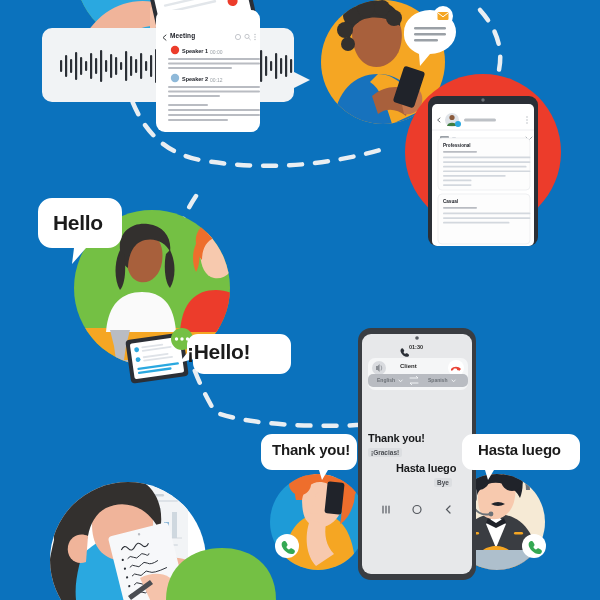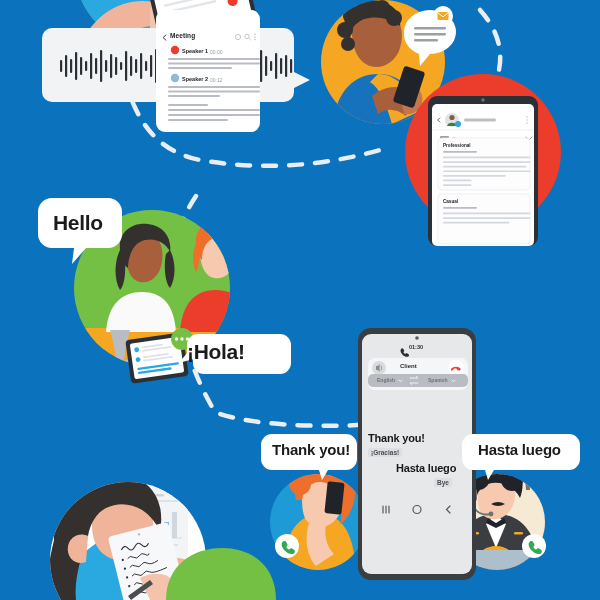--- a/index.html
+++ b/index.html
@@ -438,21 +438,21 @@
   <div class="txt card-title" style="left:170px;top:32px;">Meeting</div>
   <div class="txt spk-name" style="left:182px;top:48px;">Speaker 1</div>
   <div class="txt spk-time" style="left:210px;top:48.5px;">00:00</div>
   <div class="txt spk-name" style="left:182px;top:76px;">Speaker 2</div>
   <div class="txt spk-time" style="left:210px;top:76.5px;">00:12</div>
 
   <div class="txt sec-title" style="left:443px;top:143px;">Professional</div>
   <div class="txt sec-title" style="left:443px;top:199px;">Casual</div>
 
   <div class="txt bub-lg" style="left:53px;top:211px;">Hello</div>
-  <div class="txt bub-lg" style="left:187px;top:340px;">¡Hola!</div>
+  <div class="txt bub-lg" style="left:187px;top:340px;">¡Hello!</div>
 
   <div class="txt ph-time" style="left:409px;top:344px;">01:30</div>
   <div class="txt ph-client" style="left:400px;top:363px;">Client</div>
   <div class="txt ph-lang" style="left:377px;top:377px;">English</div>
   <div class="txt ph-lang" style="left:428px;top:377px;">Spanish</div>
 
   <div class="txt msg-big" style="left:368px;top:432px;">Thank you!</div>
   <div class="txt msg-sm" style="left:368px;top:448px;">¡Gracias!</div>
   <div class="txt msg-big" style="left:396px;top:462px;">Hasta luego</div>
   <div class="txt msg-sm" style="left:434px;top:478px;">Bye</div>

